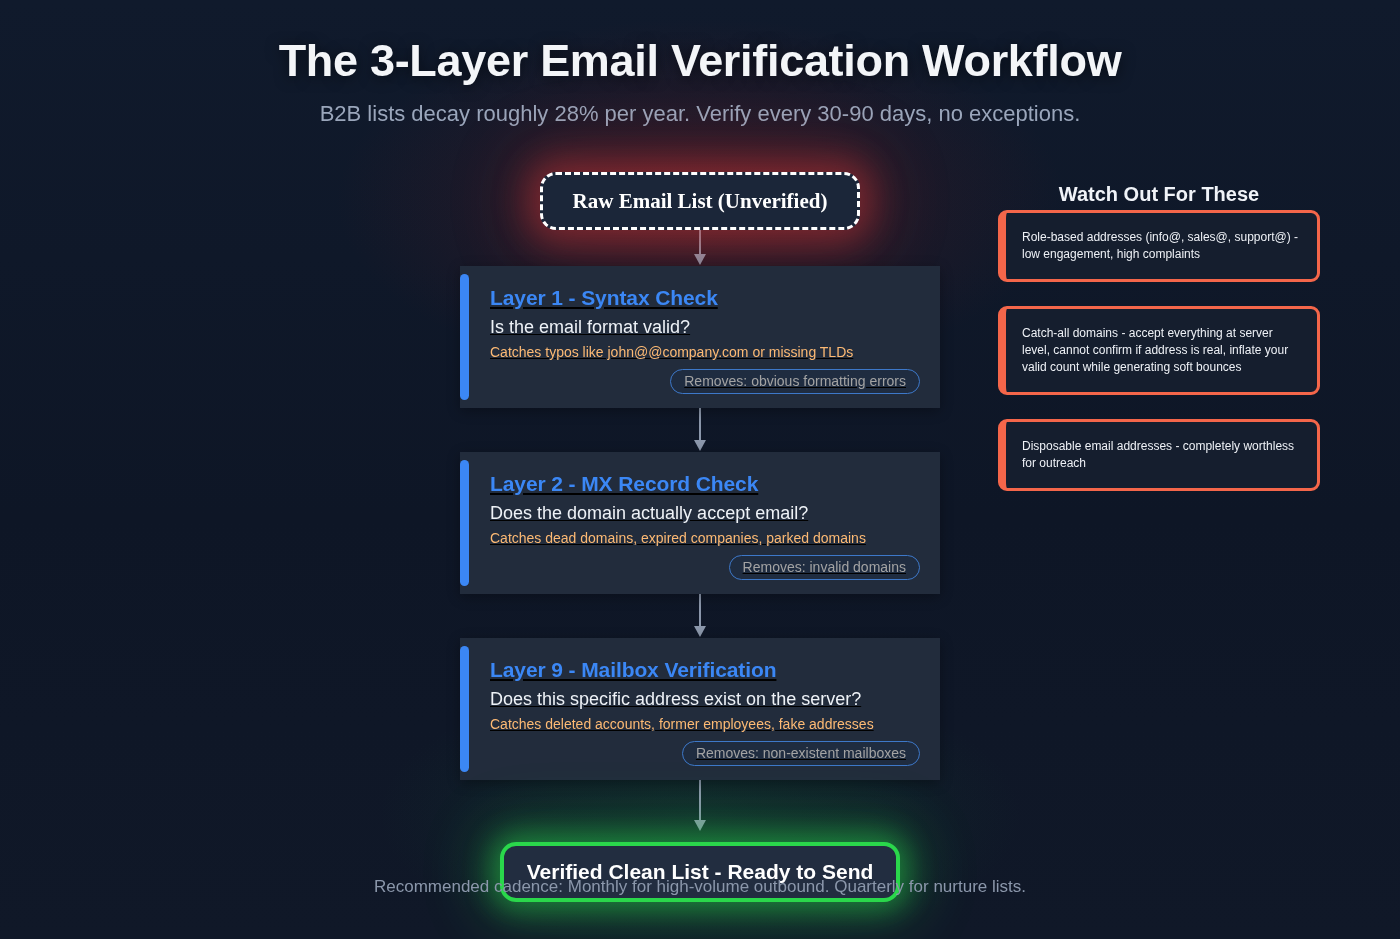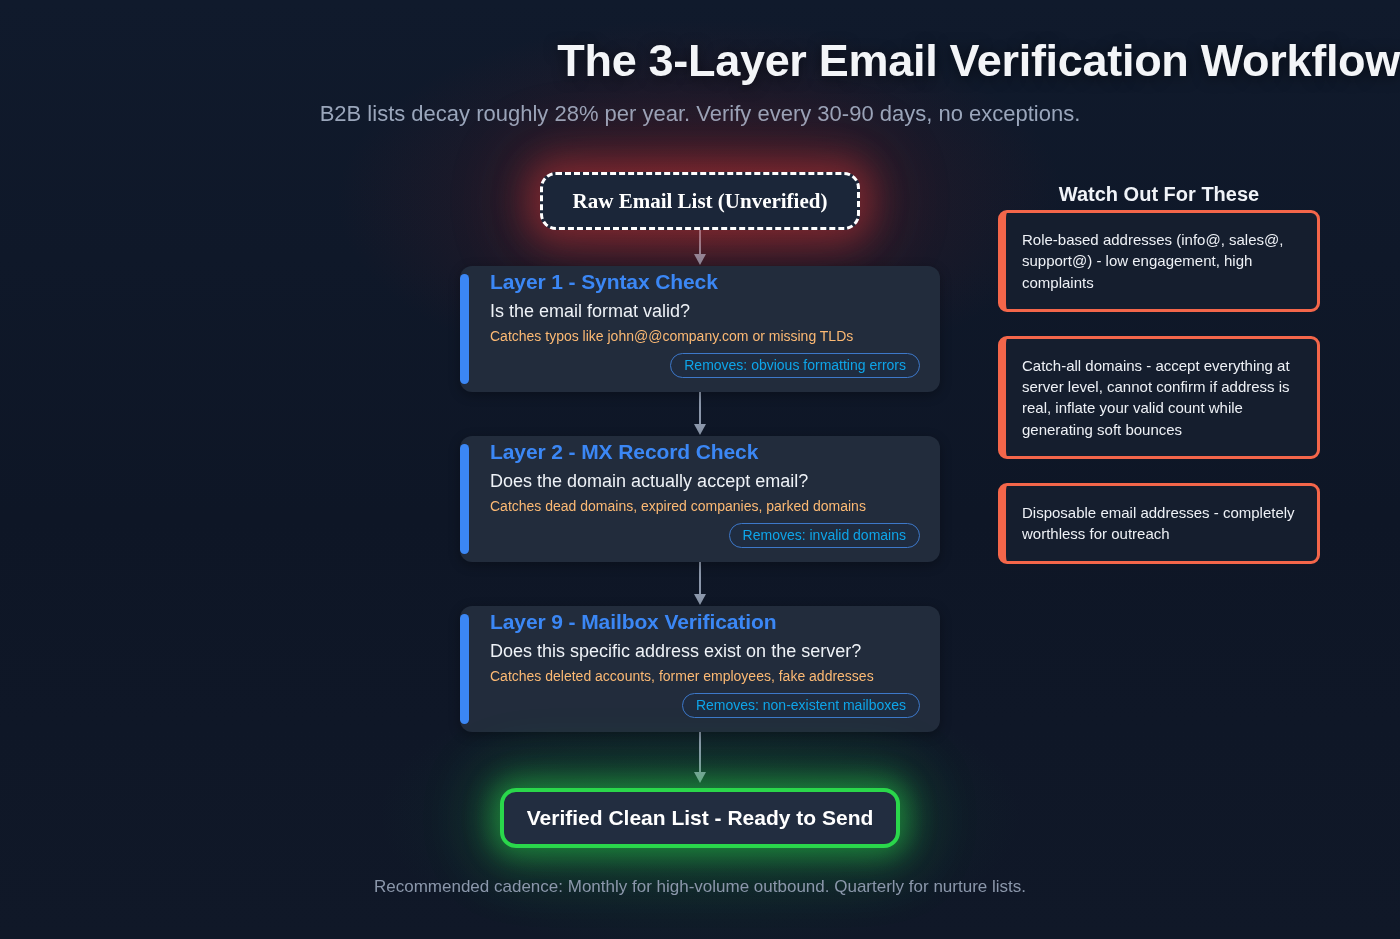--- a/index.html
+++ b/index.html
@@ -19,21 +19,20 @@
       radial-gradient(ellipse 460px 200px at 700px 815px, rgba(20,110,60,0.20), rgba(20,110,60,0) 70%),
       linear-gradient(180deg,#101a2c 0%, #0e1626 55%, #101828 100%);
   }
 
   
   .header { position:absolute; top:36px; left:0; width:1400px; text-align:center; }
   .title {
     font-size:45px; font-weight:bold; color:#f3f5f8;
     letter-spacing:-0.3px; line-height:1.12;
     text-shadow:0 2px 14px rgba(0,0,0,0.55);
-    text-align:right;
   }
   .subtitle {
     margin-top:15px; font-size:22px; color:#9aa6bb; font-weight:400;
   }
 
   
   .flow { position:absolute; left:460px; top:172px; width:480px; }
 
   .terminal {
     position:relative;
@@ -48,41 +47,42 @@
   .terminal-start {
     width:320px; height:58px; margin:0 auto;
     background:#1b2639;
     border:3px dashed #ffffff;
     box-shadow:0 0 34px 12px rgba(214,58,58,0.42),
                0 0 70px 26px rgba(185,42,42,0.20);
     font-family:Liberation Serif, serif;
   }
 
   .terminal-end {
-    width:400px; height:60px; margin:4px auto;
+    width:400px; height:60px; margin:10px auto;
     background:#222d40;
     border:4px solid #2ad74b;
     box-shadow:0 0 28px 8px rgba(42,215,75,0.45),
                0 0 60px 22px rgba(42,215,75,0.20);
     text-align:center;
   }
 
   
   .arrow { width:480px; display:flex; justify-content:center; }
   .arrow svg { display:block; }
 
   
   .card {
     position:relative;
     width:480px;
     background:#222c3c;
-    border-radius:12px;
-    padding:4px 20px 14px 30px;
+    border-radius:0;
+    padding:20px 20px 14px 30px;
     overflow:hidden;
     box-shadow:0 3px 12px rgba(0,0,0,0.30);
+    text-decoration:underline;
   }
   .card-accent {
     position:absolute; left:0; top:8px; bottom:8px; width:9px;
     background:#3b87f5;
     border-radius:6px;
   }
   .card-title {
     font-size:21px; font-weight:bold; color:#3b87f5;
     margin-bottom:7px; letter-spacing:-0.1px;
   }
@@ -92,40 +92,40 @@
   .card-detail {
     font-size:14px; color:#fdba74; margin-bottom:9px;
   }
   .pill-row { display:flex; justify-content:flex-end; }
   .pill {
     display:inline-block;
     border:1px solid #3d78c9;
     border-radius:14px;
     padding:3px 13px 4px 13px;
     font-size:14px;
-    color:#0ea5e9;
+    color:#a3a3a3;
     background:rgba(28,44,68,0.45);
   }
 
   
   .warn-col { position:absolute; left:998px; top:183px; width:322px; }
   .warn-heading {
     text-align:center;
     font-size:20px; font-weight:bold; color:#f0f3f8;
     margin-bottom:4px;
   }
   .warn-box {
     background:#151e2e;
     border:3px solid #f4664a;
     border-left-width:8px;
     border-radius:9px;
     padding:16px 17px 16px 16px;
     margin-bottom:24px;
     color:#eef1f6;
-    font-size:15px;
+    font-size:12px;
     line-height:1.42;
   }
 
   
   .footer {
     position:absolute; left:0; top:877px; width:1400px;
     text-align:center; font-size:17px; color:#8b97ab;
   }
 </style>
 </head>

